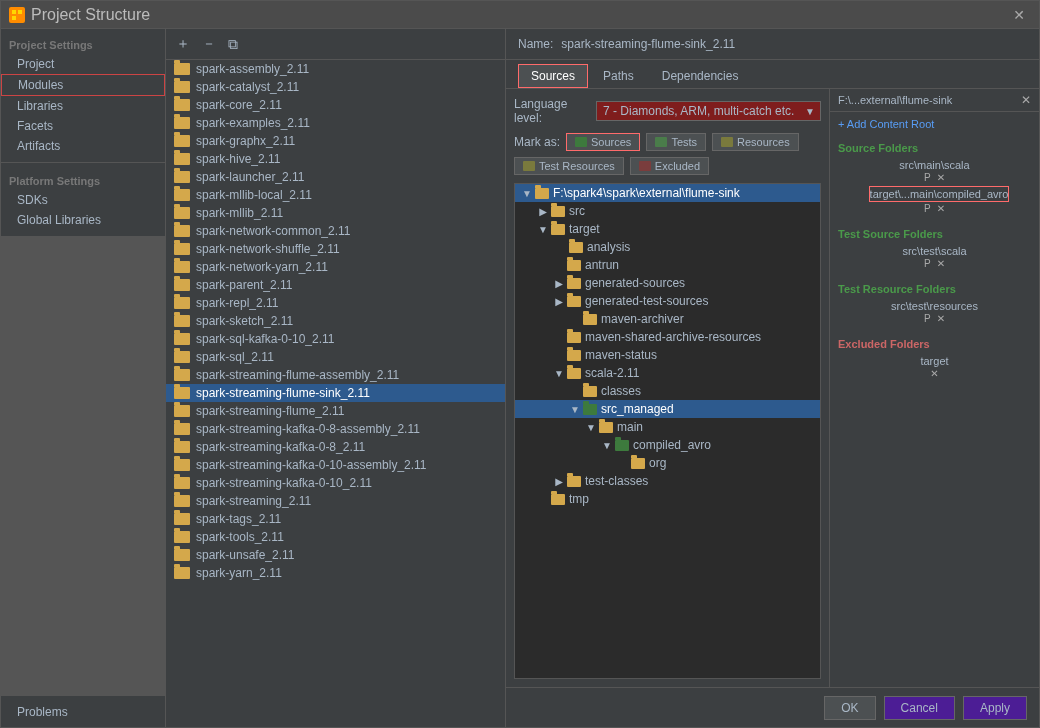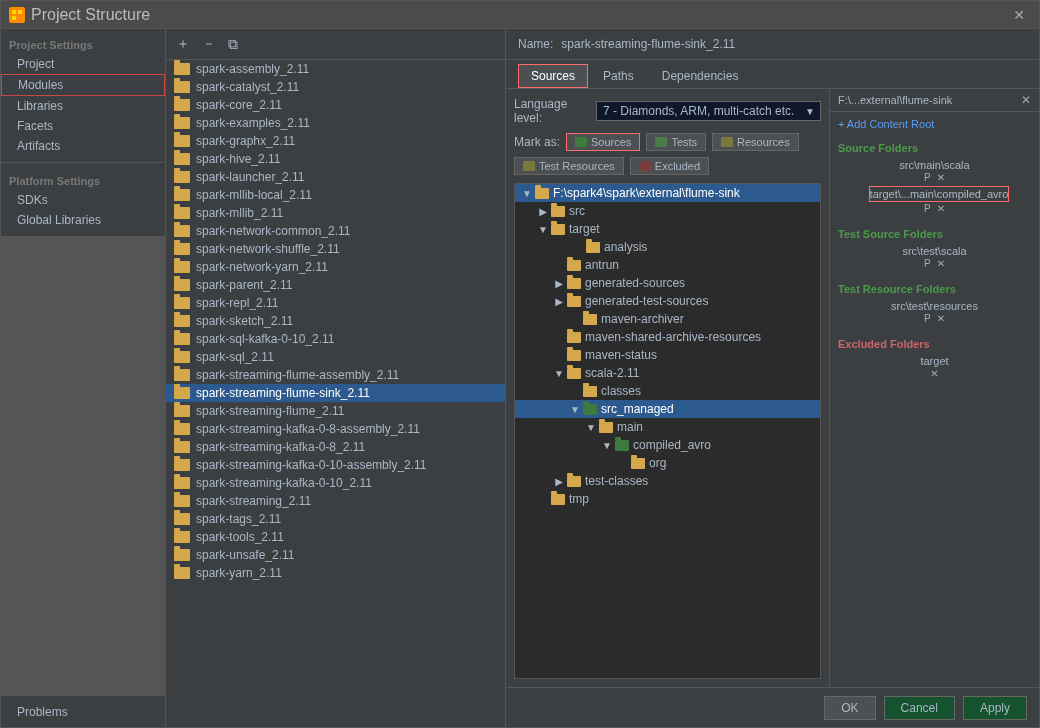--- a/index.html
+++ b/index.html
@@ -39,21 +39,21 @@
     .tabs { display: flex; padding: 4px 12px 0; border-bottom: 1px solid #555; gap: 2px; }
     .tab { padding: 4px 12px; cursor: pointer; color: #a9b7c6; font-size: 12px; border: 1px solid transparent; border-bottom: none; }
     .tab.sources-tab { background: #4c5052; border: 1px solid #ff6b6b; color: #fff; }
 
     .panel-content { flex: 1; display: flex; overflow: hidden; }
 
     .left-content { flex: 1; display: flex; flex-direction: column; overflow: hidden; padding: 8px; }
 
     .lang-level-row { display: flex; align-items: center; gap: 20px; margin-bottom: 8px; }
     .lang-label { color: #a9b7c6; font-size: 12px; }
-    .lang-select { background: #0f172a; border: 1px solid #666; color: #a9b7c6; padding: 2px 24px 2px 6px; font-size: 12px; cursor: pointer; appearance: none; flex: 1; }
+    .lang-select { background: #7f1d1d; border: 1px solid #666; color: #a9b7c6; padding: 2px 24px 2px 6px; font-size: 12px; cursor: pointer; appearance: none; flex: 1; }
 
     .mark-as-row { display: flex; align-items: center; gap: 6px; margin-bottom: 8px; flex-wrap: wrap; }
     .mark-label { color: #a9b7c6; }
     .mark-btn { display: flex; align-items: center; gap: 4px; padding: 2px 8px; border: 1px solid #666; background: #4c5052; cursor: pointer; color: #a9b7c6; font-size: 11px; }
     .mark-btn.active-sources { border: 1px solid #ff6b6b; }
     .mark-btn-icon { width: 12px; height: 10px; border-radius: 1px; }
     .sources-icon { background: #3d7a3d; }
     .tests-icon { background: #4a7c4a; }
     .resources-icon { background: #7a7a3d; }
     .test-resources-icon { background: #7a7a3d; }
@@ -86,21 +86,21 @@
     .excluded-title { color: #cc6666; }
 
     .info-item { display: flex; align-items: center; justify-content: space-between; padding: 1px 0; flex-direction: column; }
     .info-item-text { font-size: 11px; color: #a9b7c6; flex: 1; overflow: hidden; text-overflow: ellipsis; white-space: nowrap; }
     .info-item-text.highlighted-item { border: 1px solid #ff6b6b; padding: 1px 0; margin-left: 9px; }
     .info-item-actions { display: flex; gap: 2px; }
     .info-action { color: #aaa; cursor: pointer; font-size: 10px; padding: 1px 2px; }
 
     
     .bottom-bar { height: 40px; border-top: 1px solid #555; display: flex; align-items: center; justify-content: flex-end; padding: 0 12px; gap: 8px; background: #3c3f41; }
-    .bottom-btn { padding: 4px 16px; background: #14532d; border: 1px solid #666; color: #a9b7c6; cursor: pointer; font-size: 12px; }
+    .bottom-btn { padding: 4px 16px; background: #4c1d95; border: 1px solid #666; color: #a9b7c6; cursor: pointer; font-size: 12px; }
     .bottom-btn.primary { background: #4c5052; }
 
     .select-wrapper { position: relative; display: flex; align-items: center; flex: 1; }
     .select-arrow { position: absolute; right: 6px; color: #a9b7c6; pointer-events: none; font-size: 10px; }
 
     .divider-h { height: 1px; background: #555; margin: 2px 0; }
 
     .module-list-scroll { flex: 1; overflow-y: auto; }
     .module-list-scroll::-webkit-scrollbar { width: 6px; }
     .module-list-scroll::-webkit-scrollbar-track { background: #3c3f41; }
@@ -356,21 +356,21 @@
               <div class="tree-folder-icon"></div>
               <span class="tree-text">src</span>
             </div>
 
             <div class="tree-item" style="padding-left: 20px;">
               <div class="tree-toggle">▼</div>
               <div class="tree-folder-icon"></div>
               <span class="tree-text">target</span>
             </div>
 
-            <div class="tree-item" style="padding-left: 55px; align-items: center;">
+            <div class="tree-item" style="padding-left: 38px; align-items: center;">
               <div class="tree-toggle"></div>
               <div class="tree-folder-icon"></div>
               <span class="tree-text">analysis</span>
             </div>
 
             <div class="tree-item" style="padding-left: 36px;">
               <div class="tree-toggle"></div>
               <div class="tree-folder-icon"></div>
               <span class="tree-text">antrun</span>
             </div>

